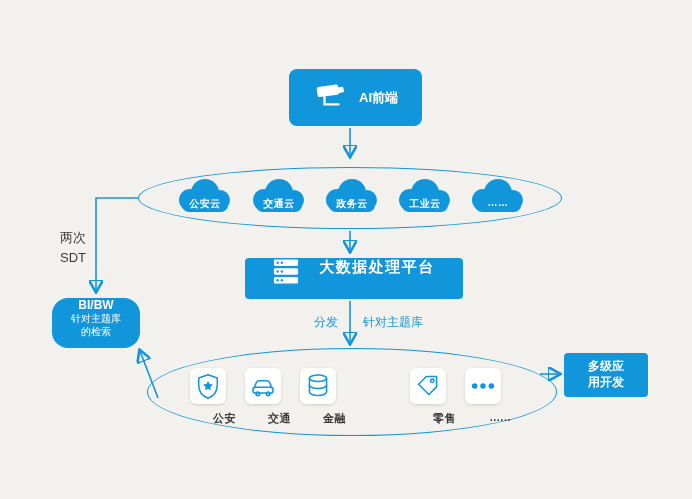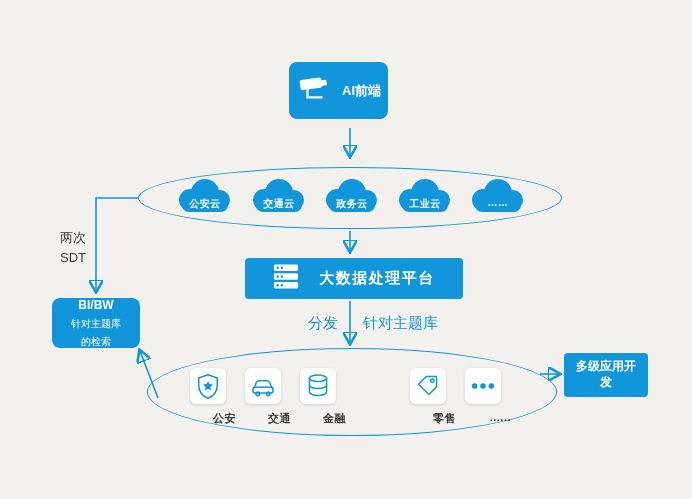--- a/index.html
+++ b/index.html
@@ -14,21 +14,21 @@
     font-family:"Liberation Sans", sans-serif;
     position:relative;
     overflow:hidden;
   }
   .stage{position:absolute;inset:0;}
   svg.overlay{position:absolute;left:0;top:0;pointer-events:none;}
   svg.overlay path{stroke:var(--primary);stroke-width:1.6;fill:none;}
 
   
   .ai-box{
-    position:absolute;left:289px;top:62px;width:99px;height:57px;
+    position:absolute;left:289px;top:69px;width:133px;height:57px;
     background:var(--primary);border-radius:8px;
     display:flex;align-items:center;justify-content:center;gap:8px;
     color:#fff;
   }
   .ai-box .label{font-size:13px;font-weight:bold;}
 
   
   .ellipse{
     position:absolute;border:1px solid var(--primary);border-radius:50%;
     background:transparent;
@@ -41,50 +41,50 @@
   .cloud svg{position:absolute;left:0;top:0;}
   .cloud .cloud-label{
     position:absolute;left:0;right:0;top:20px;text-align:center;
     color:#fff;font-size:10px;font-weight:bold;letter-spacing:.5px;
   }
 
   
   .platform-box{
     position:absolute;left:245px;top:258px;width:218px;height:41px;
     background:var(--primary);border-radius:4px;
-    display:flex;align-items:center;justify-content:center;gap:20px;
+    display:flex;justify-content:center;gap:20px;
     color:#fff;
   }
   .platform-box .label{font-size:15px;font-weight:bold;letter-spacing:1.5px;}
 
   
-  .flow-label{position:absolute;top:314px;font-size:15px;color:var(--primary);}
+  .flow-label{position:absolute;top:314px;font-size:12px;color:var(--primary);}
   .flow-label.distribute{left:296px;width:42px;text-align:right;}
   .flow-label.deep{left:363px;}
 
   
   .note{
     position:absolute;left:60px;top:228px;width:44px;
     font-size:13px;color:var(--text-dark);line-height:1.5;text-align:left;
   }
   .bibw-box{
     position:absolute;left:52px;top:298px;width:88px;height:50px;
-    background:var(--primary);border-radius:8px;color:#fff;
-    display:flex;flex-direction:column;align-items:center;justify-content:space-between;
+    background:var(--primary);border-radius:16px;color:#fff;
+    display:flex;flex-direction:column;align-items:center;justify-content:flex-start;
     line-height:1.25;
   }
   .bibw-box .l1{font-size:12px;font-weight:bold;}
   .bibw-box .l2,.bibw-box .l3{font-size:10px;}
 
   
   .right-box{
     position:absolute;left:564px;top:353px;width:84px;height:44px;
     background:var(--primary);border-radius:4px;color:#fff;
     display:flex;align-items:center;justify-content:center;text-align:center;
-    font-size:12px;font-weight:bold;padding:8px;line-height:1.3;
+    font-size:12px;font-weight:bold;padding:20px;line-height:1.3;
   }
 
   
   .app-item{position:absolute;top:368px;width:56px;text-align:right;}
   .app-item .tile{
     width:36px;height:36px;margin:0 auto;background:#fff;border-radius:6px;
     box-shadow:0 1px 3px rgba(0,0,0,.14);
     display:flex;align-items:center;justify-content:center;
   }
   .app-item .app-label{

